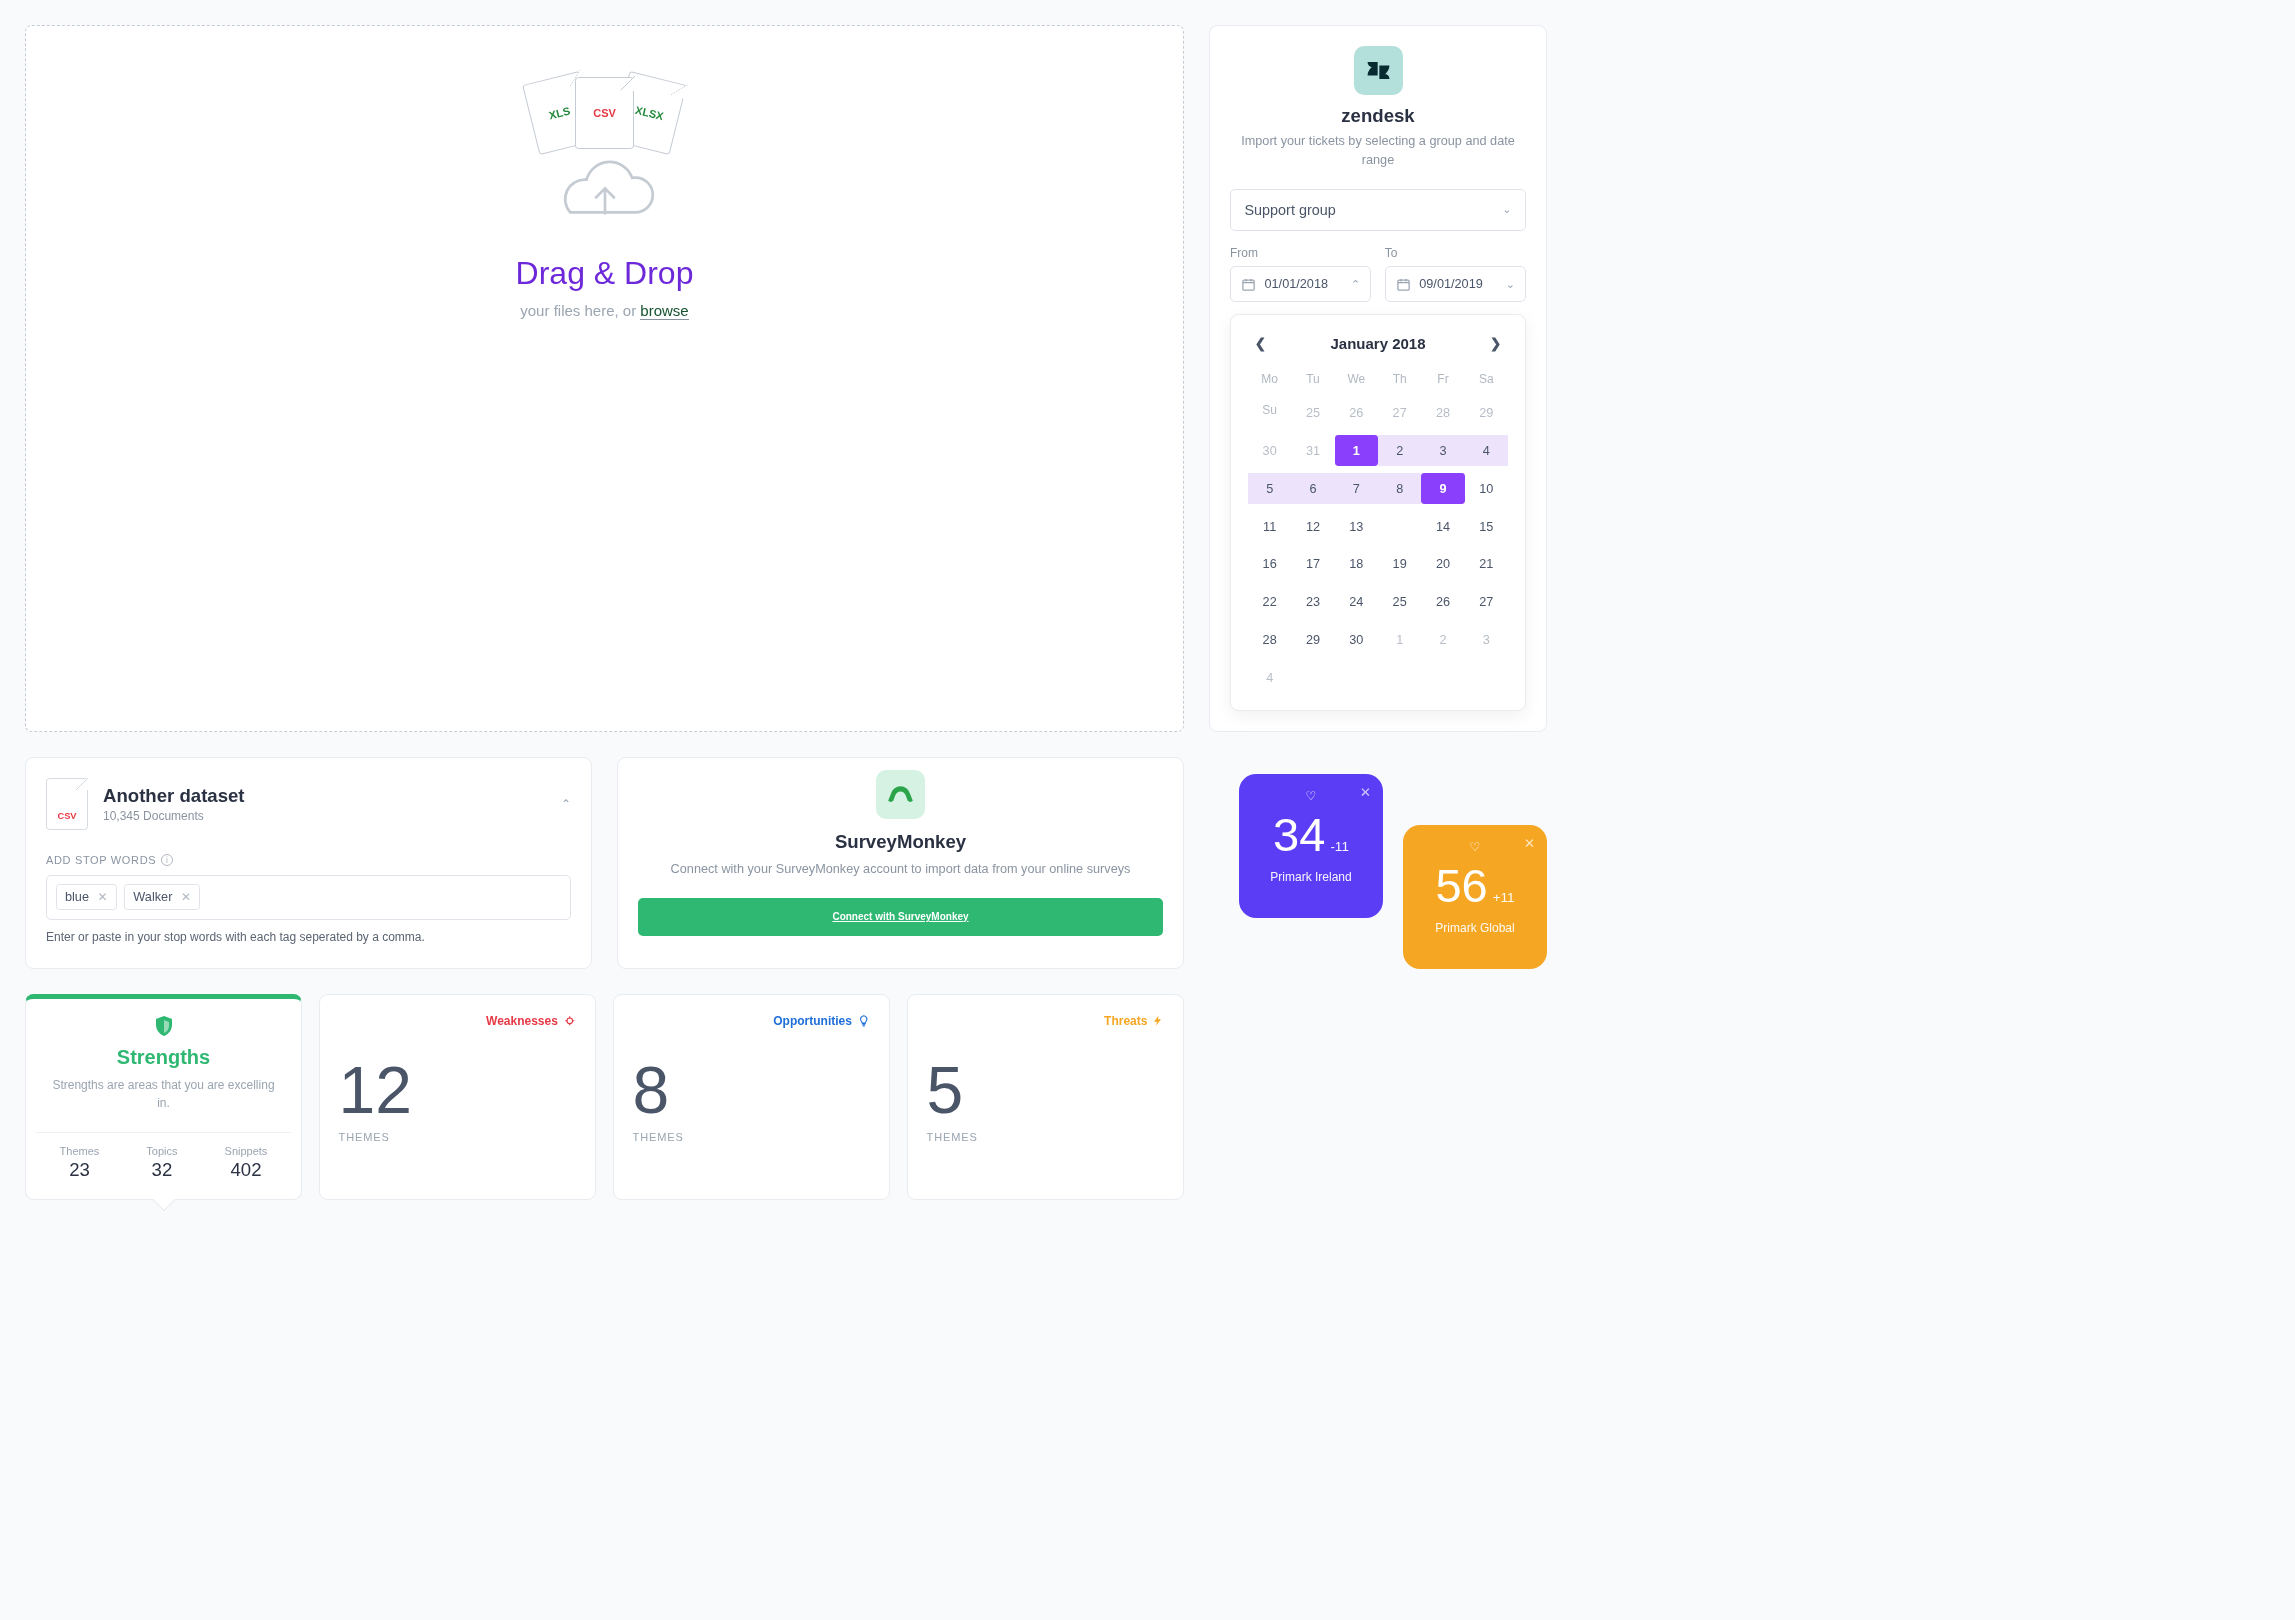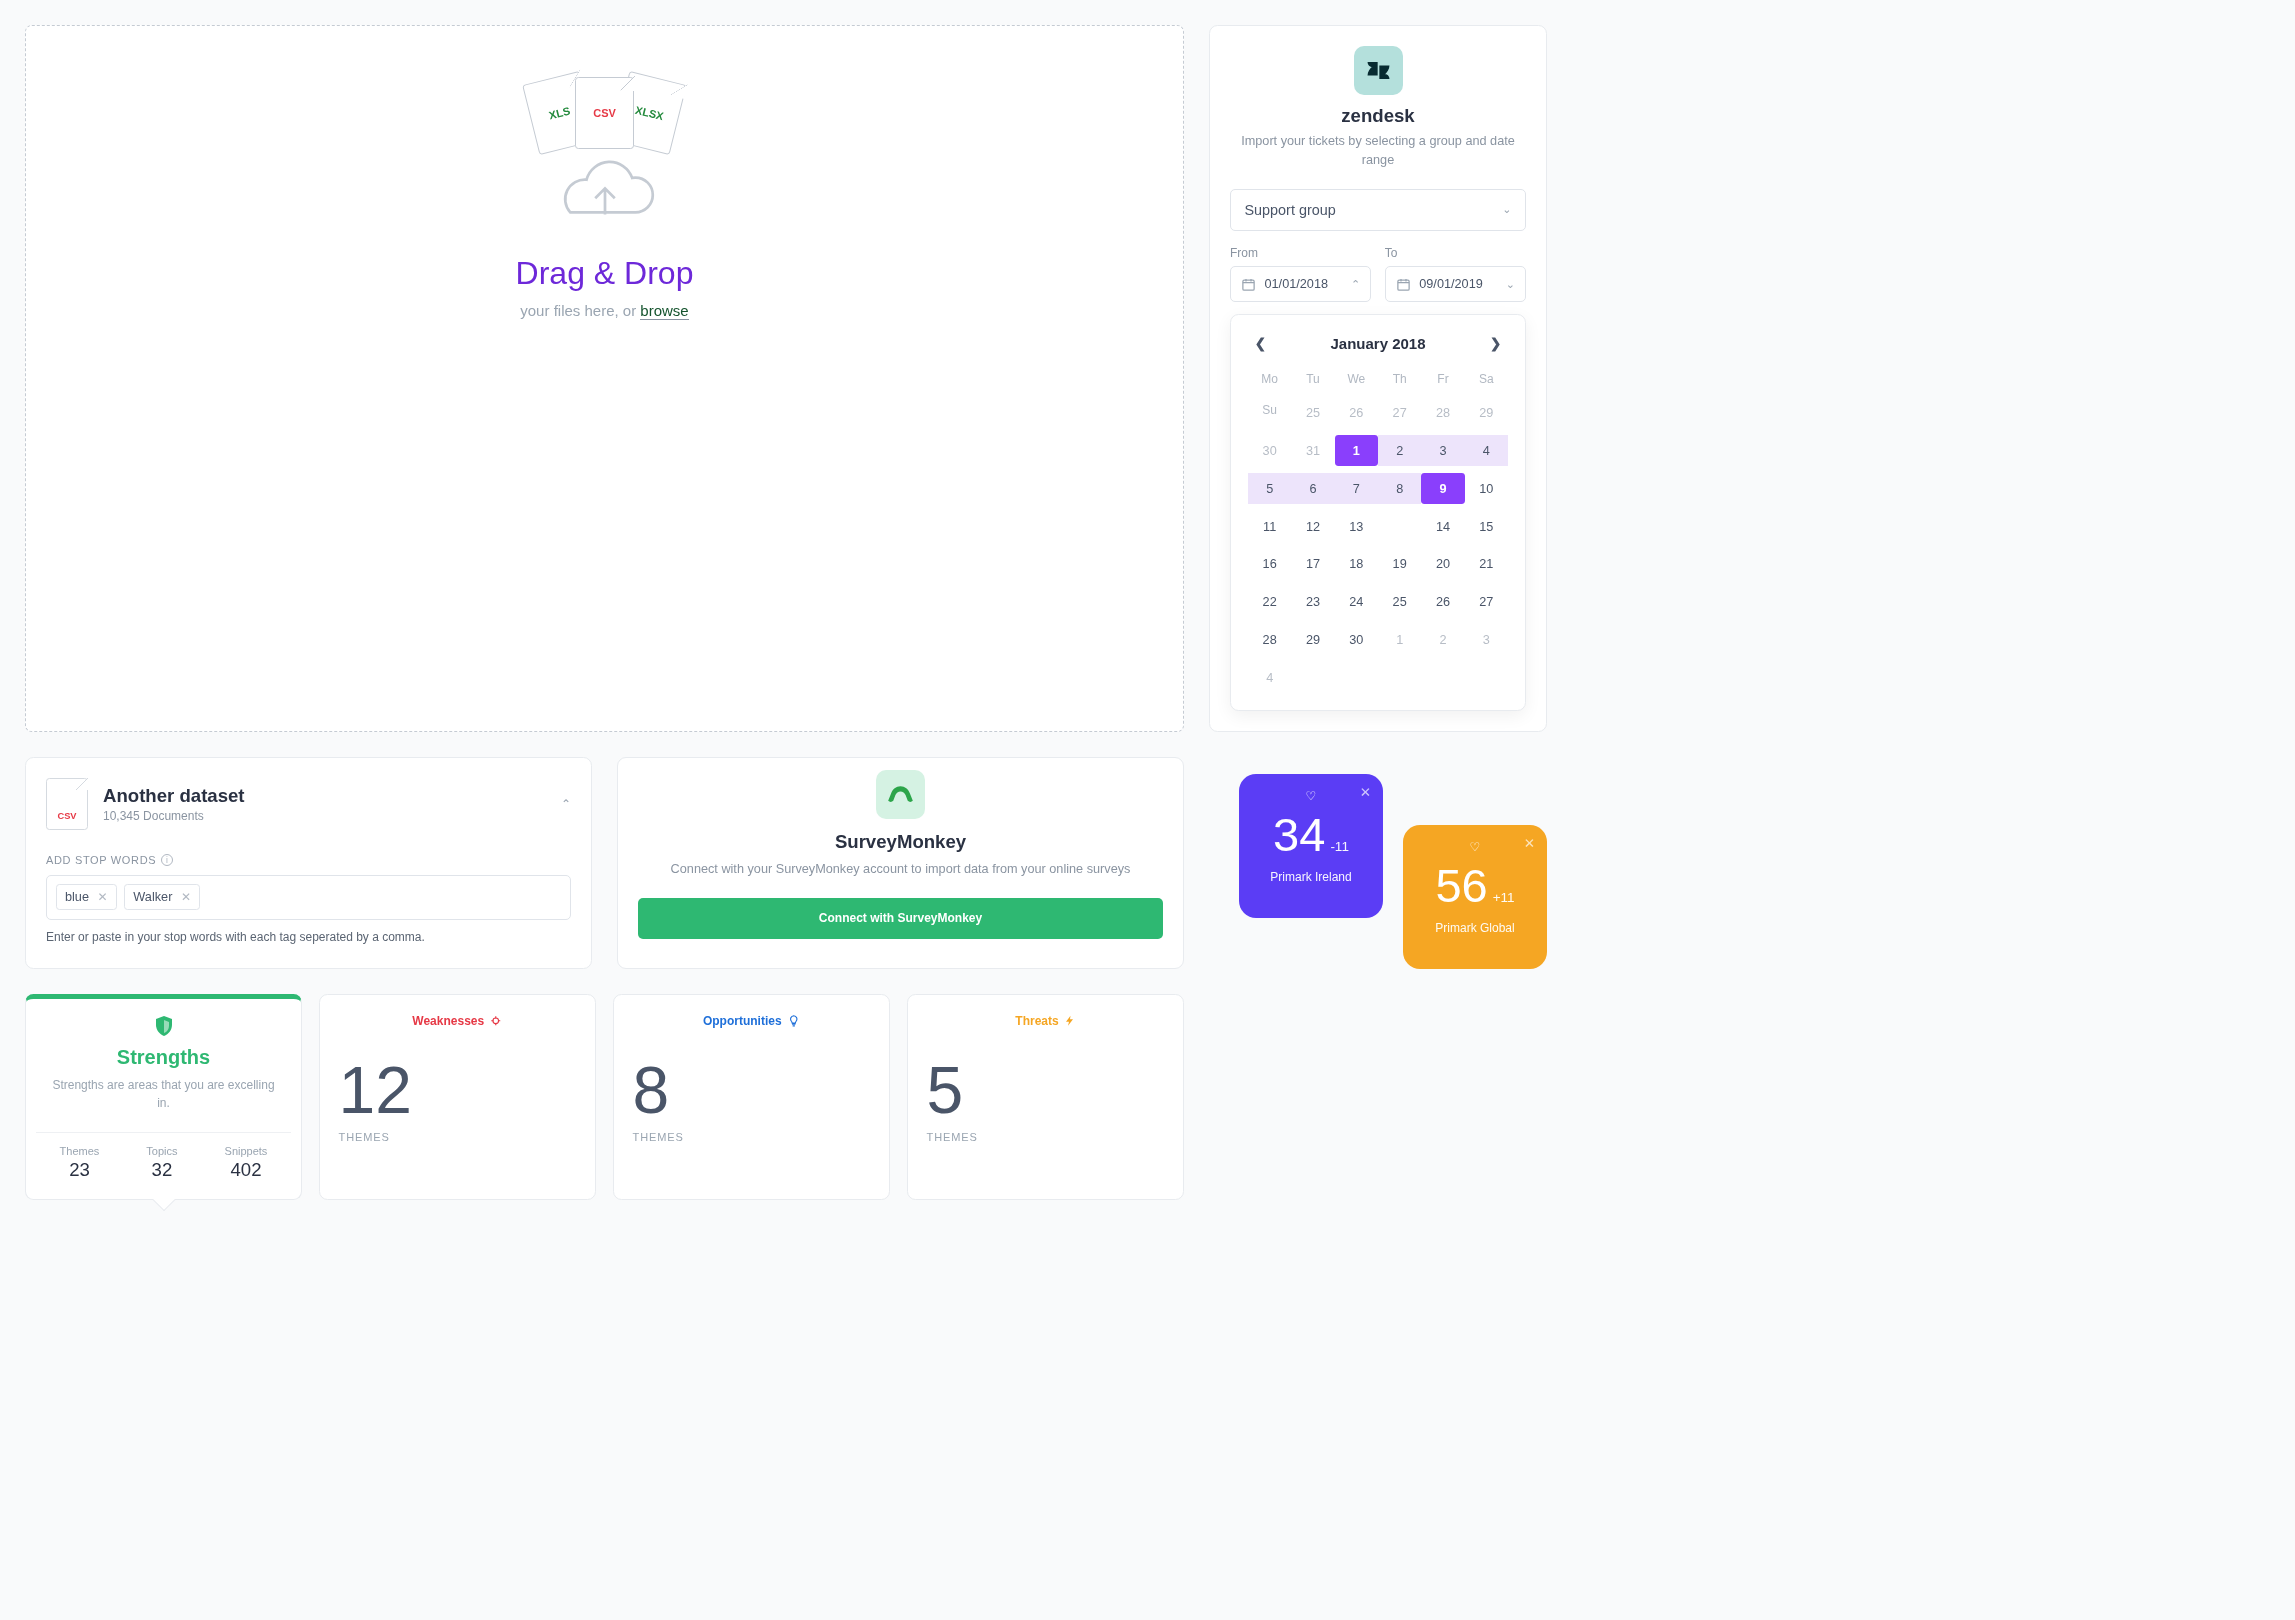--- a/index.html
+++ b/index.html
@@ -59,37 +59,37 @@
 .tag { border: 0.8px solid #e0e4ea; border-radius: 3.4px; padding: 5px 8.5px; display: flex; align-items: center; gap: 8.5px; color: #4a5568; font-size: 12.7px; }
 .tag-x { color: #b1b8c2; cursor: pointer; font-size: 12px; }
 .sw-help { color: #5a6472; font-size: 12px; margin-top: 8.5px; line-height: 1.5; }
 
 
 .sm-card { border: 0.8px solid #e8ebef; border-radius: 9px; background: #fff; padding: 12px 20px; text-align: center; }
 .sm-logo { width: 49px; height: 49px; background: #d5f2e3; border-radius: 10px; margin: 0 auto 12px; display:flex; align-items:center; justify-content:center;}
 .sm-logo svg { width:29px; height:24px; fill:#2ca54a;}
 .sm-title { font-size: 18.6px; color: #2a3142; font-weight: 600; margin-bottom: 6.8px; }
 .sm-desc { color: #8a94a1; font-size: 12.7px; line-height: 1.5; margin-bottom: 18.6px; }
-.sm-btn { background: #2eb872; color: #fff; border: none; border-radius: 5px; padding: 13.5px; font-size: 12px; font-weight: 600; width: 100%; cursor: pointer; }
+.sm-btn { background: #2eb872; color: #fff; border: none; border-radius: 5px; padding: 13.5px; font-size: 10px; font-weight: 600; width: 100%; cursor: pointer; text-decoration: underline; }
 
 
 .swot-row { grid-column: 1 / 3; display: grid; grid-template-columns: repeat(4, 1fr); gap: 17px; }
 .swot-card { border: 0.8px solid #e8ebef; border-radius: 8.5px; background: #fff; padding: 18.6px; position: relative; min-height: 203px; }
 .swot-card.active { border-top: 5px solid #2eb872; padding-top: 15px; }
 .swot-card.active::after { content:""; position:absolute; bottom:-8.5px; left:50%; transform:translateX(-50%) rotate(45deg); width:15px; height:15px; background:#fff; border-right:0.8px solid #e8ebef; border-bottom:0.8px solid #e8ebef;}
 .s-ic { text-align:center; margin-bottom:5px;}
 .s-ic svg{width:24px;height:24px;}
 .s-title { text-align: center; font-size: 20px; font-weight: 700; margin-bottom: 6.8px; }
 .s-title.green{color:#2eb872;} 
 .s-desc { text-align: center; color: #9aa5b1; font-size: 12px; line-height: 1.5; margin-bottom: 20px; }
 .s-stats { display: flex; justify-content: space-around; border-top: 0.8px solid #eef0f3; padding-top: 12px; margin: 0 -8.5px;}
 .s-stat-l { color: #9aa5b1; font-size: 11px; }
 .s-stat-v { color: #2a3142; font-size: 18.6px; font-weight: 400; margin-top: 1.7px; }
 .s-stat { text-align: center; }
-.s-tag { display: flex; align-items: center; gap: 5px; justify-content: center; font-size: 12px; font-weight: 600; }
+.s-tag { display: flex; align-items: center; gap: 5px; justify-content: flex-end; font-size: 12px; font-weight: 600; }
 .s-tag.red{color:#e63946;} .s-tag.blue{color:#1e6fd9;} .s-tag.orange{color:#f5a623;}
 .big-num { font-size: 66px; font-weight: 200; color: #4a5568; margin-top: 24px; }
 .themes-lbl { color: #9aa5b1; font-size: 11px; letter-spacing: 0.08em; margin-top: 3.4px; }
 
 
 .tiles { display: flex; gap: 20px; align-items:flex-start; padding-top:17px; justify-content:flex-end;}
 .tile { border-radius: 17px; padding: 15px; color: #fff; width: 144px; height: 144px; text-align: center; position: relative; }
 .tile.purple { background: #5b3df5; } .tile.orange { background: #f5a623; margin-top: 51px;}
 .tile-x { position: absolute; top: 10px; right: 12px; opacity: 0.7; cursor: pointer; font-size: 13.5px;}
 .tile-hic { opacity: 0.9; font-size: 12px; margin-bottom: 3.4px;}

